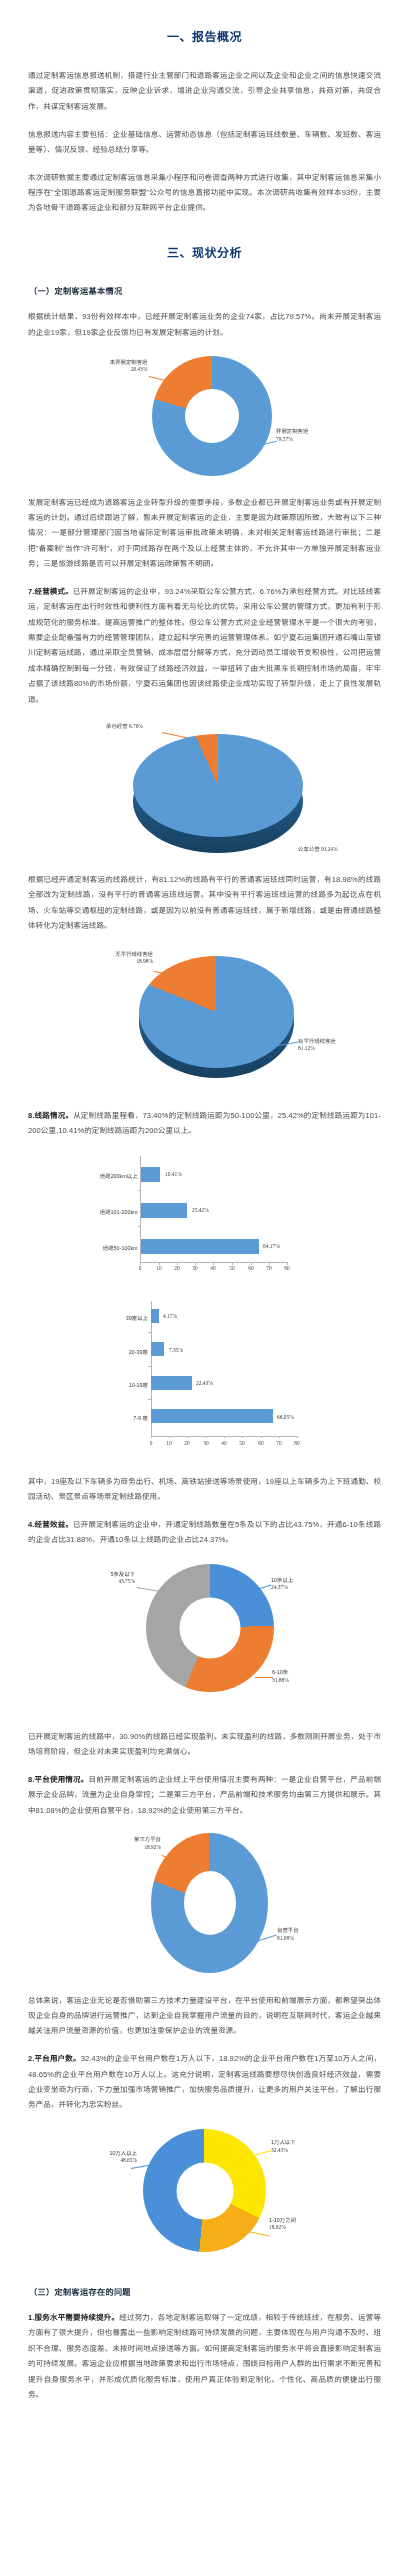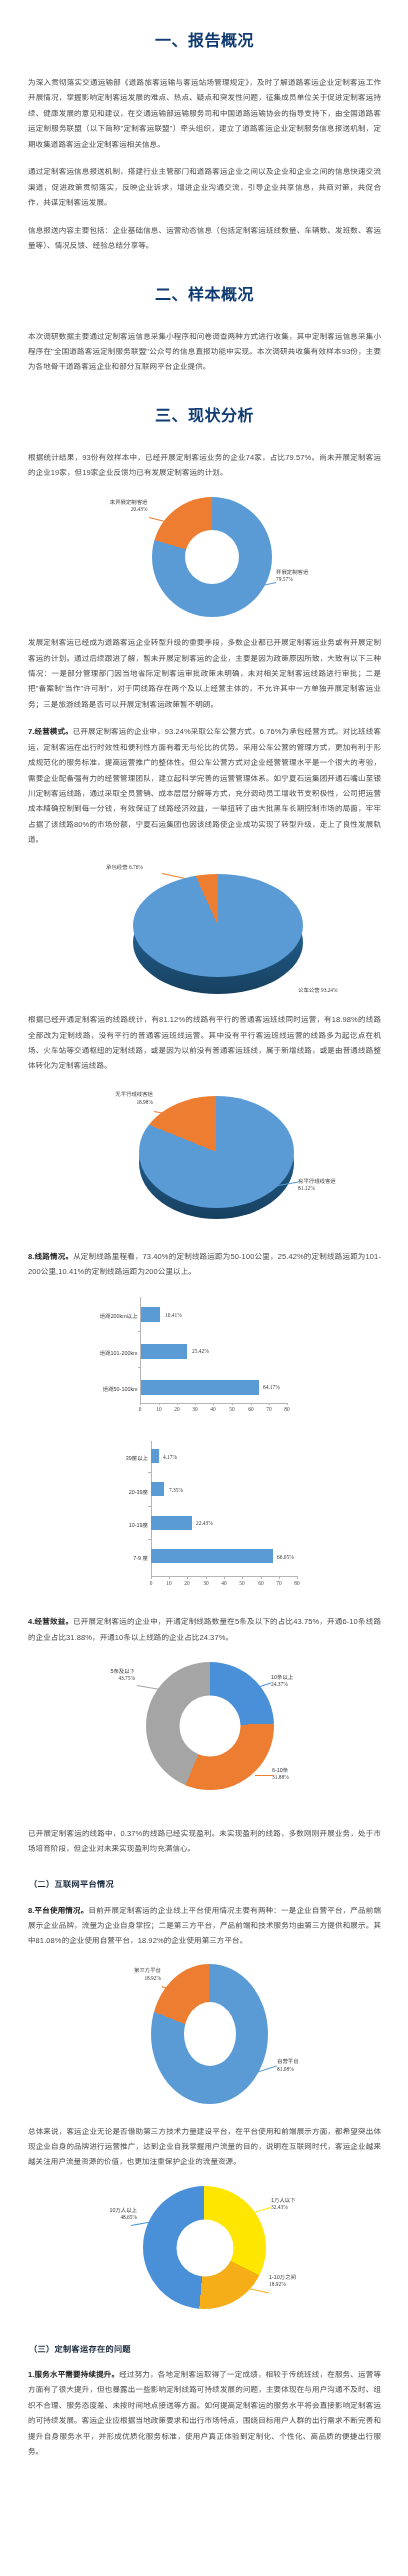--- a/index.html
+++ b/index.html
@@ -9,21 +9,21 @@
     background: #ffffff;
     font-family: "Liberation Sans", "DejaVu Sans", sans-serif;
     color: #3f3f3f;
     -webkit-font-smoothing: antialiased;
   }
   .page { width: 409px; padding: 0 28px; }
 
   h1.section-title {
     text-align: center;
     color: #0f3b72;
-    font-size: 16px;
+    font-size: 12px;
     font-weight: bold;
     letter-spacing: 0.5px;
     margin: 27px 0 24px 0;
   }
   h2.sub-title {
     color: #1b2a3e;
     font-size: 8.2px;
     font-weight: bold;
     margin: 20.6px 0 13.4px 1px;
     letter-spacing: 0.3px;
@@ -85,28 +85,27 @@
     transform: translateX(-50%);
   }
   .bc-minor { position:absolute; width:2.6px; height:0.5px; background:#b5b5b5; }
 </style>
 </head>
 <body>
 
 <div class="page">
 
   <h1 class="section-title">一、报告概况</h1>
-  <p class="body-text">为深入贯彻落实交通运输部《道路旅客运输与客运站场管理规定》，及时了解道路客运企业定制客运工作开展情况，掌握影响定制客运发展的难点、热点、疑点和突发性问题，征集成员单位关于促进定制客运持续、健康发展的意见和建议，在交通运输部运输服务司和中国道路运输协会的指导支持下，由全国道路客运定制服务联盟（以下简称"定制客运联盟"）牵头组织，建立了道路客运企业定制服务信息报送机制，定期收集道路客运企业定制客运相关信息。</p>
   <p class="body-text">通过定制客运信息报送机制，搭建行业主管部门和道路客运企业之间以及企业和企业之间的信息快速交流渠道，促进政策贯彻落实，反映企业诉求，增进企业沟通交流，引导企业共享信息，共商对策，共促合作，共谋定制客运发展。</p>
   <p class="body-text">信息报送内容主要包括：企业基础信息、运营动态信息（包括定制客运班线数量、车辆数、发班数、客运量等）、情况反馈、经验总结分享等。</p>
 
-  <h1 class="section-title">二、样本概况</h1>
   <p class="body-text">本次调研数据主要通过定制客运信息采集小程序和问卷调查两种方式进行收集，其中定制客运信息采集小程序在"全国道路客运定制服务联盟"公众号的信息直报功能中实现。本次调研共收集有效样本93份，主要为各地骨干道路客运企业和部分互联网平台企业提供。</p>
 
   <h1 class="section-title">三、现状分析</h1>
+  <h2 class="sub-title">（一）定制客运基本情况</h2>
   <p class="body-text">根据统计结果，93份有效样本中，已经开展定制客运业务的企业74家，占比79.57%。尚未开展定制客运的企业19家，但19家企业反馈均已有发展定制客运的计划。</p>
 
   <div class="figure">
     <div class="fig-inner" style="width:289px;height:129px;">
       <div class="donut" style="position:absolute;left:92px;top:4.1px;width:120px;height:120px;
                   background: conic-gradient(#5b9bd5 0deg 286.45deg, #ed7d31 286.45deg 360deg);">
         <div class="hole" style="width:54px;height:54px;"></div>
       </div>
       <div class="callout-label align-right" style="left:15.5px;top:6.2px;width:72px;">
         <span class="cl-name">未开展定制客运</span>
@@ -254,20 +253,21 @@
       <div class="bc-ticklabel" style="left:142px;top:144px;"><span>20</span></div>
       <div class="bc-ticklabel" style="left:161px;top:144px;"><span>30</span></div>
       <div class="bc-ticklabel" style="left:179px;top:144px;"><span>40</span></div>
       <div class="bc-ticklabel" style="left:197px;top:144px;"><span>50</span></div>
       <div class="bc-ticklabel" style="left:216px;top:144px;"><span>60</span></div>
       <div class="bc-ticklabel" style="left:234px;top:144px;"><span>70</span></div>
       <div class="bc-ticklabel" style="left:252px;top:144px;"><span>80</span></div>
     </div>
   </div>
 
+  <p class="body-text">其中，19座及以下车辆多为商务出行、机场、高铁站接送等场景使用，19座以上车辆多为上下班通勤、校园活动、景区景点等场景定制线路使用。</p>
 
   <p class="body-text">
     <b>4.经营效益。</b><span>已开展定制客运的企业中，开通定制线路数量在5条及以下的占比43.75%，开通6-10条线路的企业占比31.88%，开通10条以上线路的企业占比24.37%。</span>
   </p>
 
   <div class="figure">
     <div class="fig-inner" style="width:319px;height:155px;">
       <div class="donut" style="position:absolute;left:101px;top:4.1px;width:128px;height:128px;
                   background: conic-gradient(#4a90d9 0deg 87.73deg, #ed7d31 87.73deg 202.50deg, #a5a5a5 202.50deg 360deg);">
         <div class="hole" style="width:61px;height:61px;"></div>
@@ -283,23 +283,22 @@
       </div>
       <div class="leader" style="left:206px;top:31px;width:20.6px;background:#4a90d9;transform:rotate(-18deg);transform-origin:left center;"></div>
       <div class="callout-label" style="left:227px;top:109px;width:67px;">
         <span class="cl-name">6-10条</span>
         <span class="cl-val">31.88%</span>
       </div>
       <div class="leader" style="left:210px;top:117px;width:17.5px;background:#ed7d31;"></div>
     </div>
   </div>
 
-  <p class="body-text">已开展定制客运的线路中，0.37%的线路已经实现盈利。未实现盈利的线路，多数刚刚开展业务，处于市场培育阶段，但企业对未来实现盈利均充满信心。</p>
-
-  <h2 class="sub-title">（二）互联网平台情况</h2>
+  <p class="body-text">已开展定制客运的线路中，30.90%的线路已经实现盈利。未实现盈利的线路，多数刚刚开展业务，处于市场培育阶段，但企业对未来实现盈利均充满信心。</p>
+
 
   <p class="body-text">
     <b>8.平台使用情况。</b><span>目前开展定制客运的企业线上平台使用情况主要有两种：一是企业自营平台，产品前端展示企业品牌，流量为企业自身掌控；二是第三方平台，产品前端和技术服务均由第三方提供和展示。其中81.08%的企业使用自营平台，18.92%的企业使用第三方平台。</span>
   </p>
 
   <div class="figure">
     <div class="fig-inner" style="width:319px;height:149px;">
       <div class="donut" style="position:absolute;left:106px;top:3.1px;width:117px;height:140px;
                   background: conic-gradient(#5b9bd5 0deg 291.89deg, #ed7d31 291.89deg 360deg);">
         <div class="hole" style="width:52px;height:64px;"></div>
@@ -312,20 +311,23 @@
       <div class="callout-label" style="left:232px;top:97px;width:67px;">
         <span class="cl-name">自营平台</span>
         <span class="cl-val">81.08%</span>
       </div>
       <div class="leader" style="left:202px;top:114px;width:31px;background:#5b9bd5;transform:rotate(-18deg);transform-origin:left center;"></div>
     </div>
   </div>
 
   <p class="body-text">总体来说，客运企业无论是否借助第三方技术力量建设平台，在平台使用和前端展示方面，都希望突出体现企业自身的品牌进行运营推广，达到企业自我掌握用户流量的目的，说明在互联网时代，客运企业越来越关注用户流量资源的价值，也更加注重保护企业的流量资源。</p>
 
+  <p class="body-text">
+    <b>2.平台用户数。</b><span>32.43%的企业平台用户数在1万人以下，18.92%的企业平台用户数在1万至10万人之间，48.65%的企业平台用户数在10万人以上。这充分说明，定制客运线路要想尽快创造良好经济效益，需要企业变坐商为行商，下力量加强市场营销推广，加快服务品质提升，让更多的用户关注平台，了解出行服务产品，并转化为忠实粉丝。</span>
+  </p>
 
   <div class="figure">
     <div class="fig-inner" style="width:319px;height:139px;">
       <div class="donut" style="position:absolute;left:98px;top:4.1px;width:123px;height:123px;
                   background: conic-gradient(#ffe600 0deg 116.75deg, #f5ae17 116.75deg 184.86deg, #4a90d9 184.86deg 360deg);">
         <div class="hole" style="width:57px;height:57px;"></div>
       </div>
       <div class="callout-label align-right" style="left:25px;top:25px;width:67px;">
         <span class="cl-name">10万人以上</span>
         <span class="cl-val">48.65%</span>

